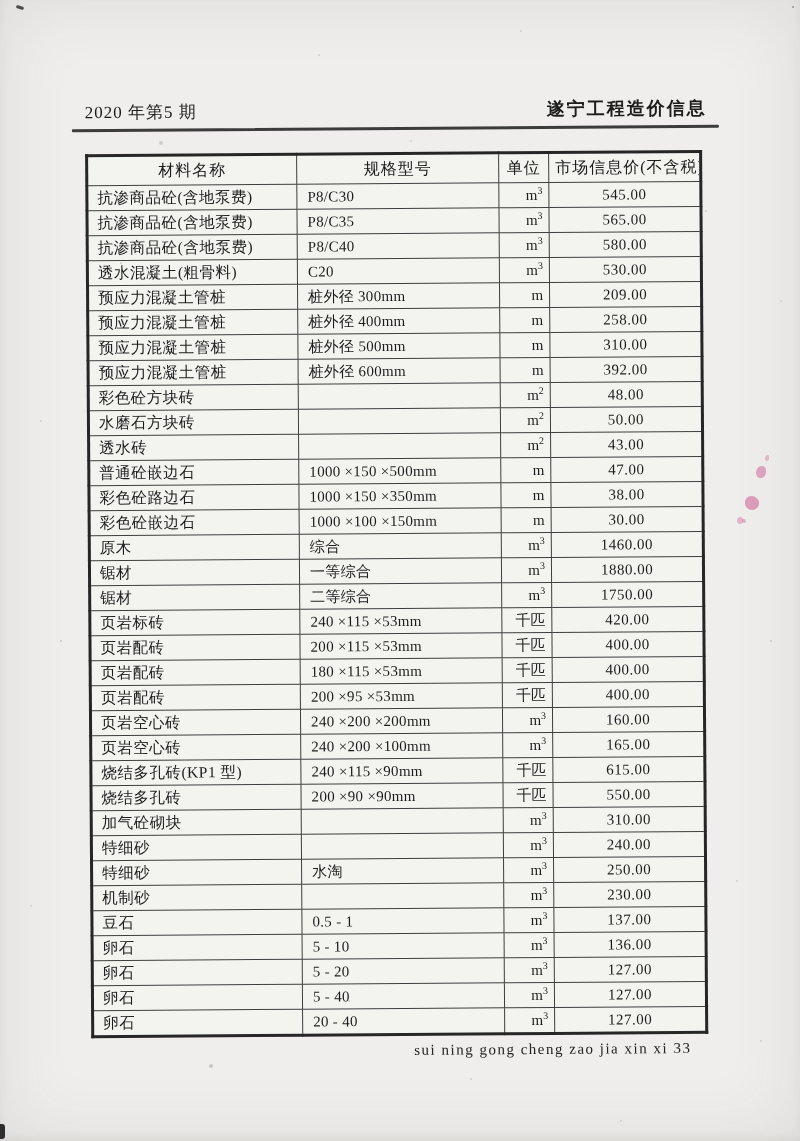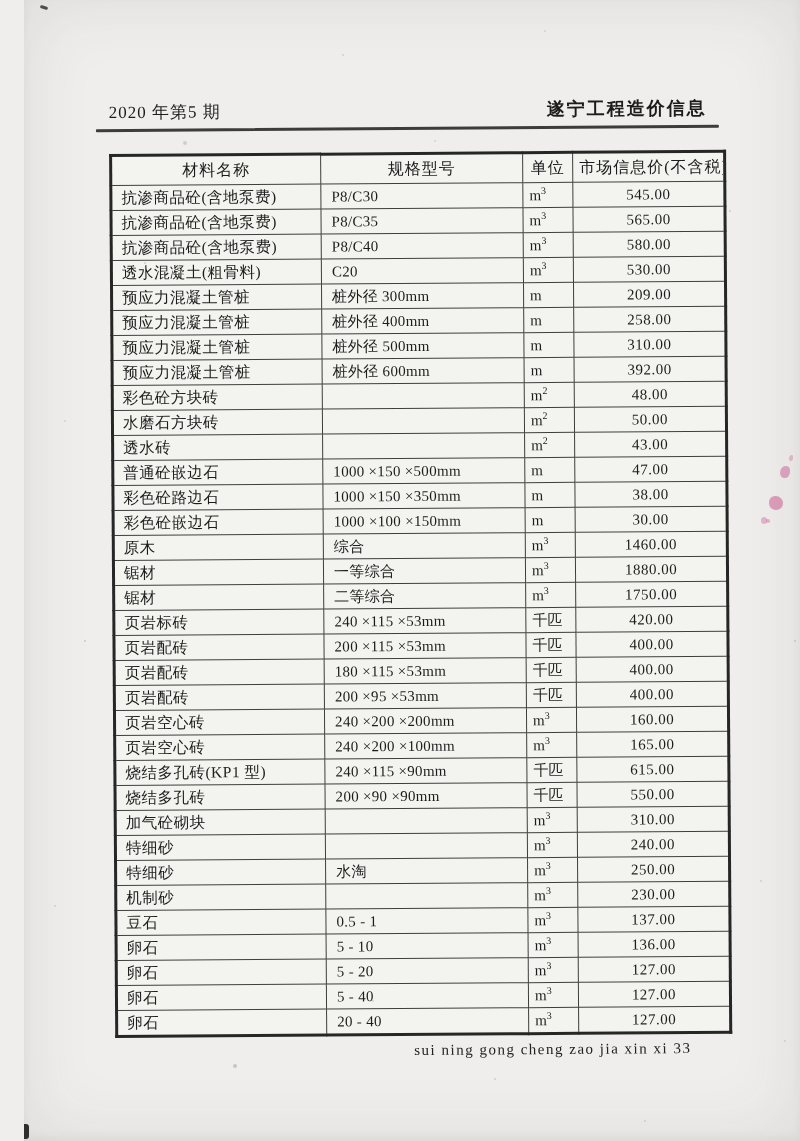--- a/index.html
+++ b/index.html
@@ -2,21 +2,21 @@
 <html><head>
 <meta charset="utf-8">
 <style>
   html,body{margin:0;padding:0;}
   body{
     width:800px;height:1141px;overflow:hidden;position:relative;
     background:#efeeec;
     font-family:"Liberation Serif","DejaVu Serif",serif;
     color:#1c1c1c;
   }
-  .page{position:absolute;inset:0;margin-left:24px;}
+  .page{position:absolute;inset:0;}
   
   .page::after{
     content:"";position:absolute;inset:0;pointer-events:none;
     box-shadow:inset 0 0 70px rgba(60,60,55,.10), inset 0 -4px 10px rgba(60,60,55,.06);
   }
   .content{
     position:absolute;inset:0;
     transform:rotate(-0.4deg);
     transform-origin:50% 50%;
   }
@@ -45,21 +45,21 @@
     height:28px;font-weight:normal;font-size:16px;text-align:center;
     letter-spacing:1px;
   }
   .price-table td{height:24px;}
   col.c-name{width:210px;}
   col.c-spec{width:202px;}
   col.c-unit{width:50px;}
   col.c-price{width:152px;}
   td.name{padding-left:9px;font-size:15.5px;letter-spacing:0.5px;}
   td.spec{padding-left:10px;font-size:15px;letter-spacing:0.3px;}
-  td.unit{text-align:left;font-size:15px;border-radius:8px;}
+  td.unit{text-align:right;font-size:15px;border-radius:8px;}
   td.unit sup{font-size:10px;line-height:0;}
   td.price{text-align:center;font-size:15px;letter-spacing:0.5px;}
   .page-footer{
     position:absolute;top:1042px;right:112px;
     font-size:15px;letter-spacing:1.5px;color:#222;
   }
   
   .speckles{position:absolute;left:0;top:0;width:2px;height:2px;background:transparent;border-radius:50%;
     box-shadow:
       120px 262px 0 0 rgba(80,80,75,.22),

